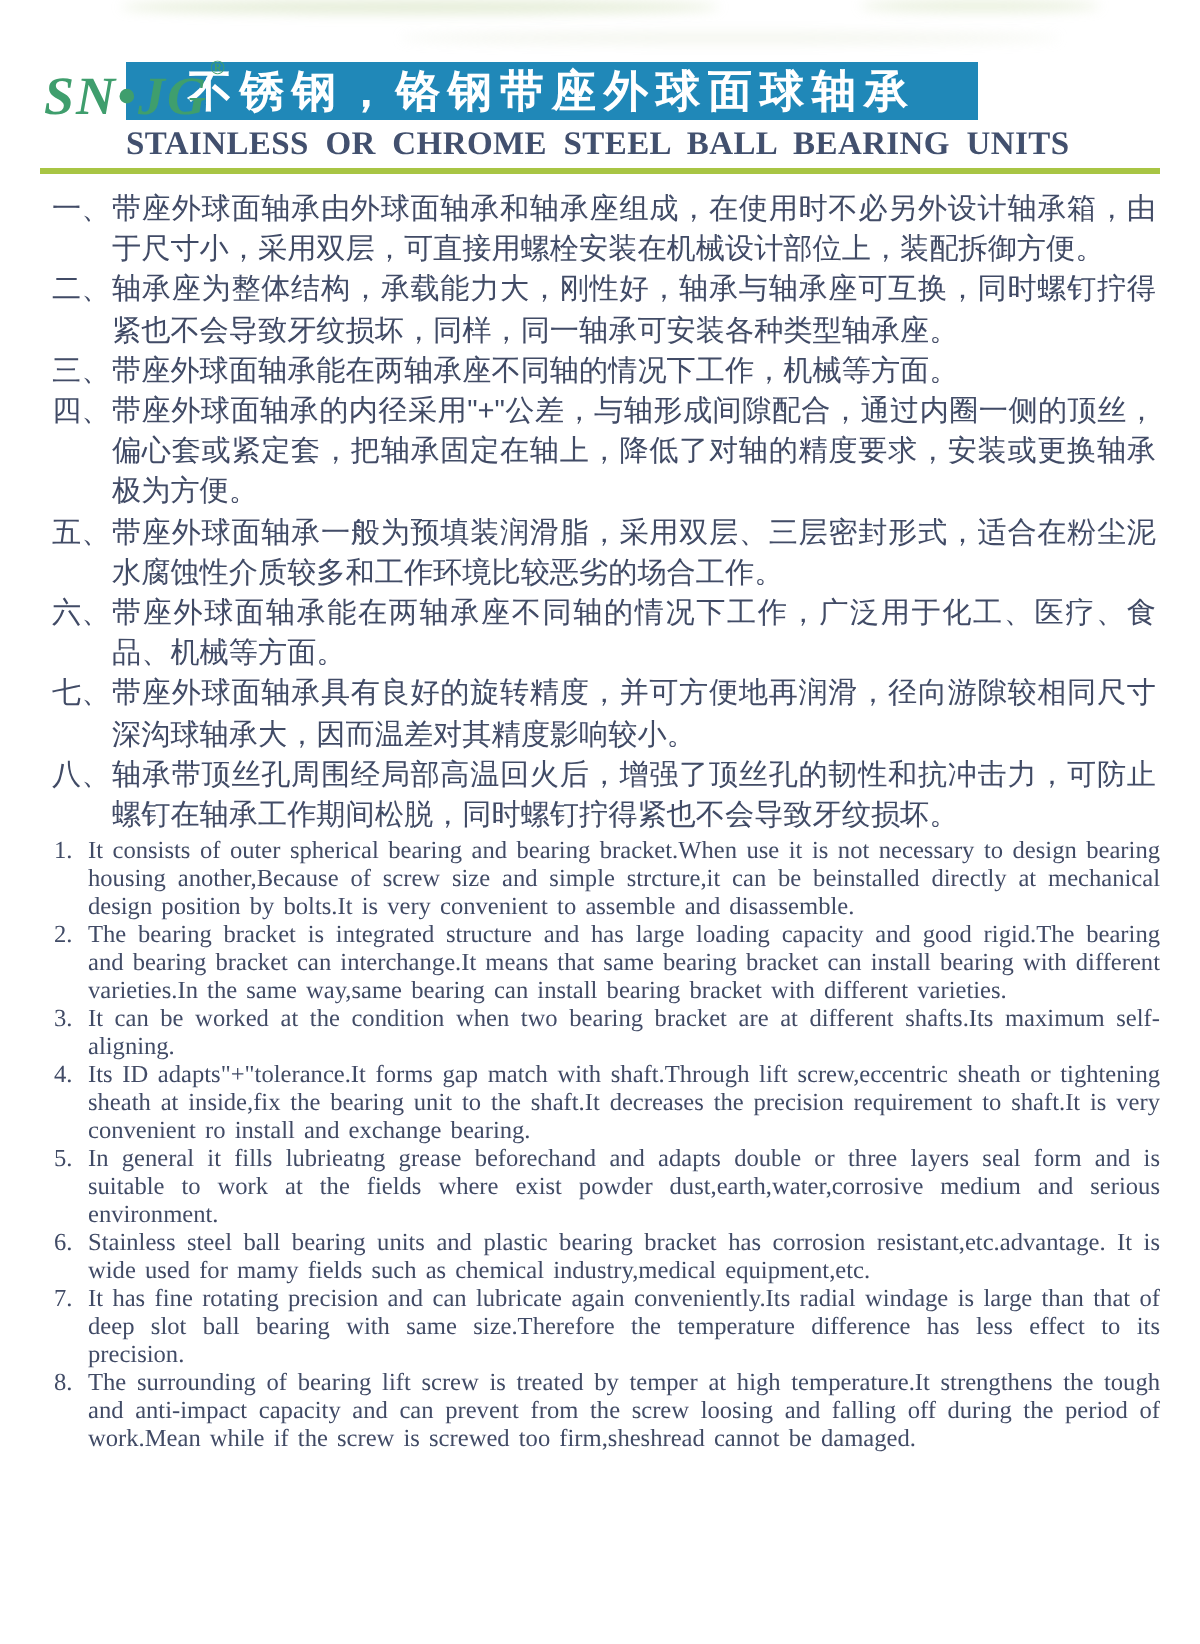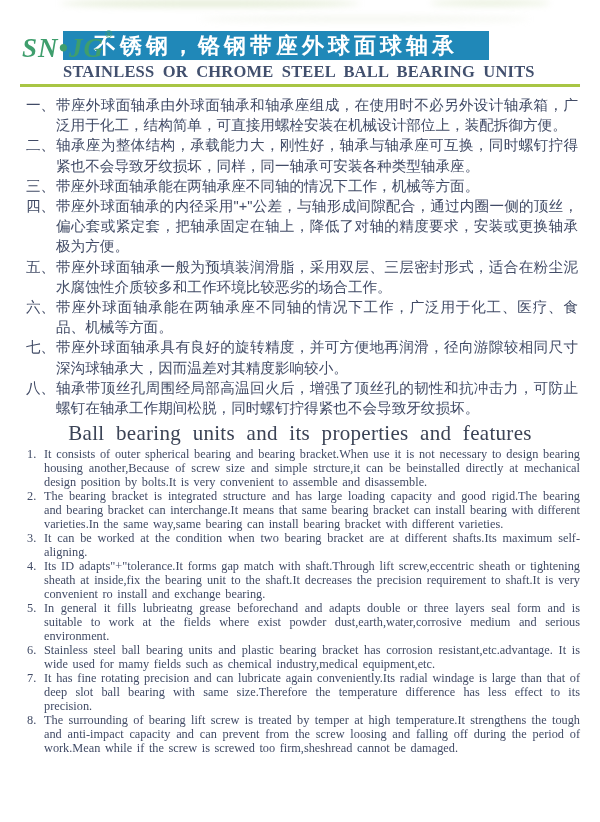--- a/index.html
+++ b/index.html
@@ -85,21 +85,21 @@
       <div class="subtitle">STAINLESS OR CHROME STEEL BALL BEARING UNITS</div>
     </div>
   </header>
 
   <div class="rule"></div>
 
 
   <ol class="zh">
     <li>
         <span class="num">一、</span>
-        <div class="txt">带座外球面轴承由外球面轴承和轴承座组成，在使用时不必另外设计轴承箱，广泛用于化工，结构简单，可直接用螺栓安装在机械设计部位上，装配拆御方便。</div>
+        <div class="txt">带座外球面轴承由外球面轴承和轴承座组成，在使用时不必另外设计轴承箱，由于尺寸小，采用双层，可直接用螺栓安装在机械设计部位上，装配拆御方便。</div>
       </li>
     <li>
         <span class="num">二、</span>
         <div class="txt">轴承座为整体结构，承载能力大，刚性好，轴承与轴承座可互换，同时螺钉拧得紧也不会导致牙纹损坏，同样，同一轴承可安装各种类型轴承座。</div>
       </li>
     <li>
         <span class="num">三、</span>
         <div class="txt">带座外球面轴承能在两轴承座不同轴的情况下工作，机械等方面。</div>
       </li>
     <li>
@@ -117,21 +117,20 @@
     <li>
         <span class="num">七、</span>
         <div class="txt">带座外球面轴承具有良好的旋转精度，并可方便地再润滑，径向游隙较相同尺寸深沟球轴承大，因而温差对其精度影响较小。</div>
       </li>
     <li>
         <span class="num">八、</span>
         <div class="txt">轴承带顶丝孔周围经局部高温回火后，增强了顶丝孔的韧性和抗冲击力，可防止螺钉在轴承工作期间松脱，同时螺钉拧得紧也不会导致牙纹损坏。</div>
       </li>
   </ol>
 
-  <h2 class="en-title">Ball bearing units and its properties and features</h2>
 
   <ol class="en">
     <li>
         <span class="num">1.</span>
         <div class="txt">It consists of outer spherical bearing and bearing bracket.When use it is not necessary to design bearing housing another,Because of screw size and simple strcture,it can be beinstalled directly at mechanical design position by bolts.It is very convenient to assemble and disassemble.</div>
       </li>
     <li>
         <span class="num">2.</span>
         <div class="txt">The bearing bracket is integrated structure and has large loading capacity and good rigid.The bearing and bearing bracket can interchange.It means that same bearing bracket can install bearing with different varieties.In the same way,same bearing can install bearing bracket with different varieties.</div>
       </li>

